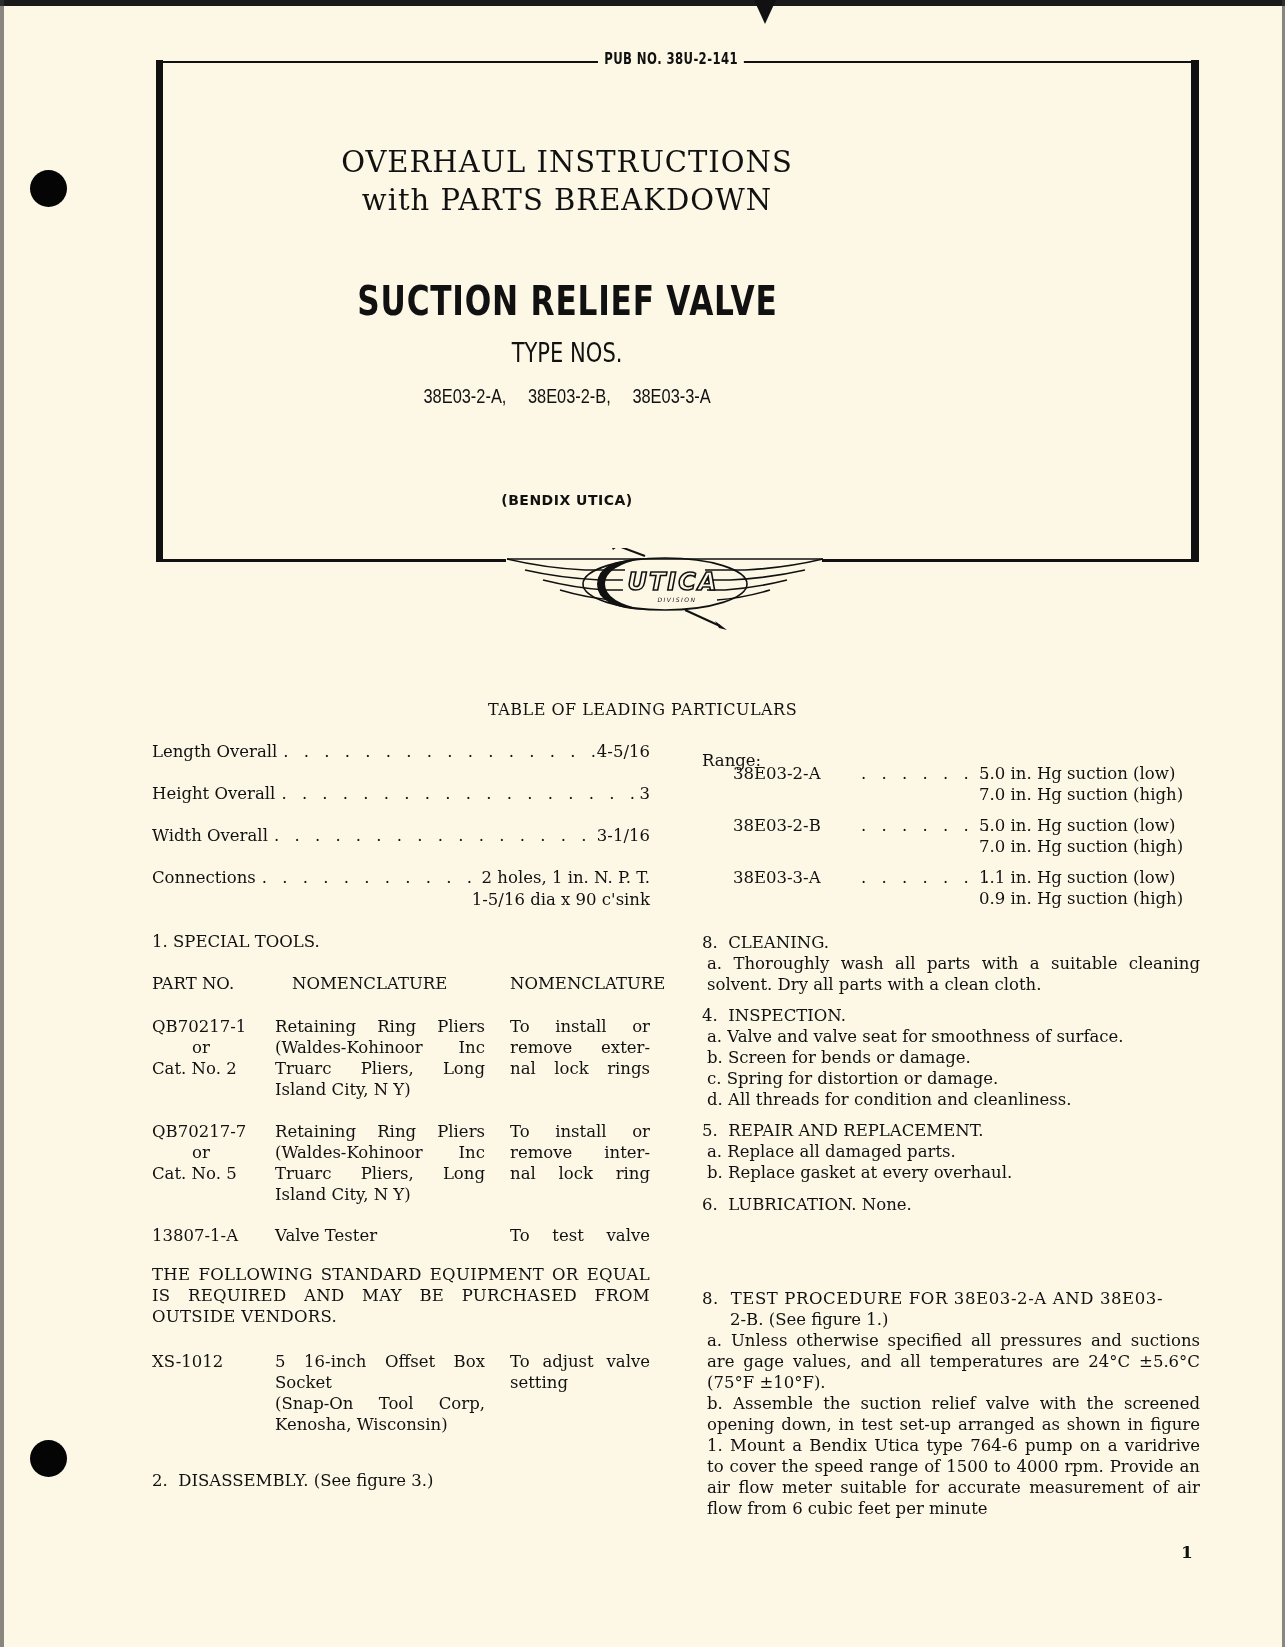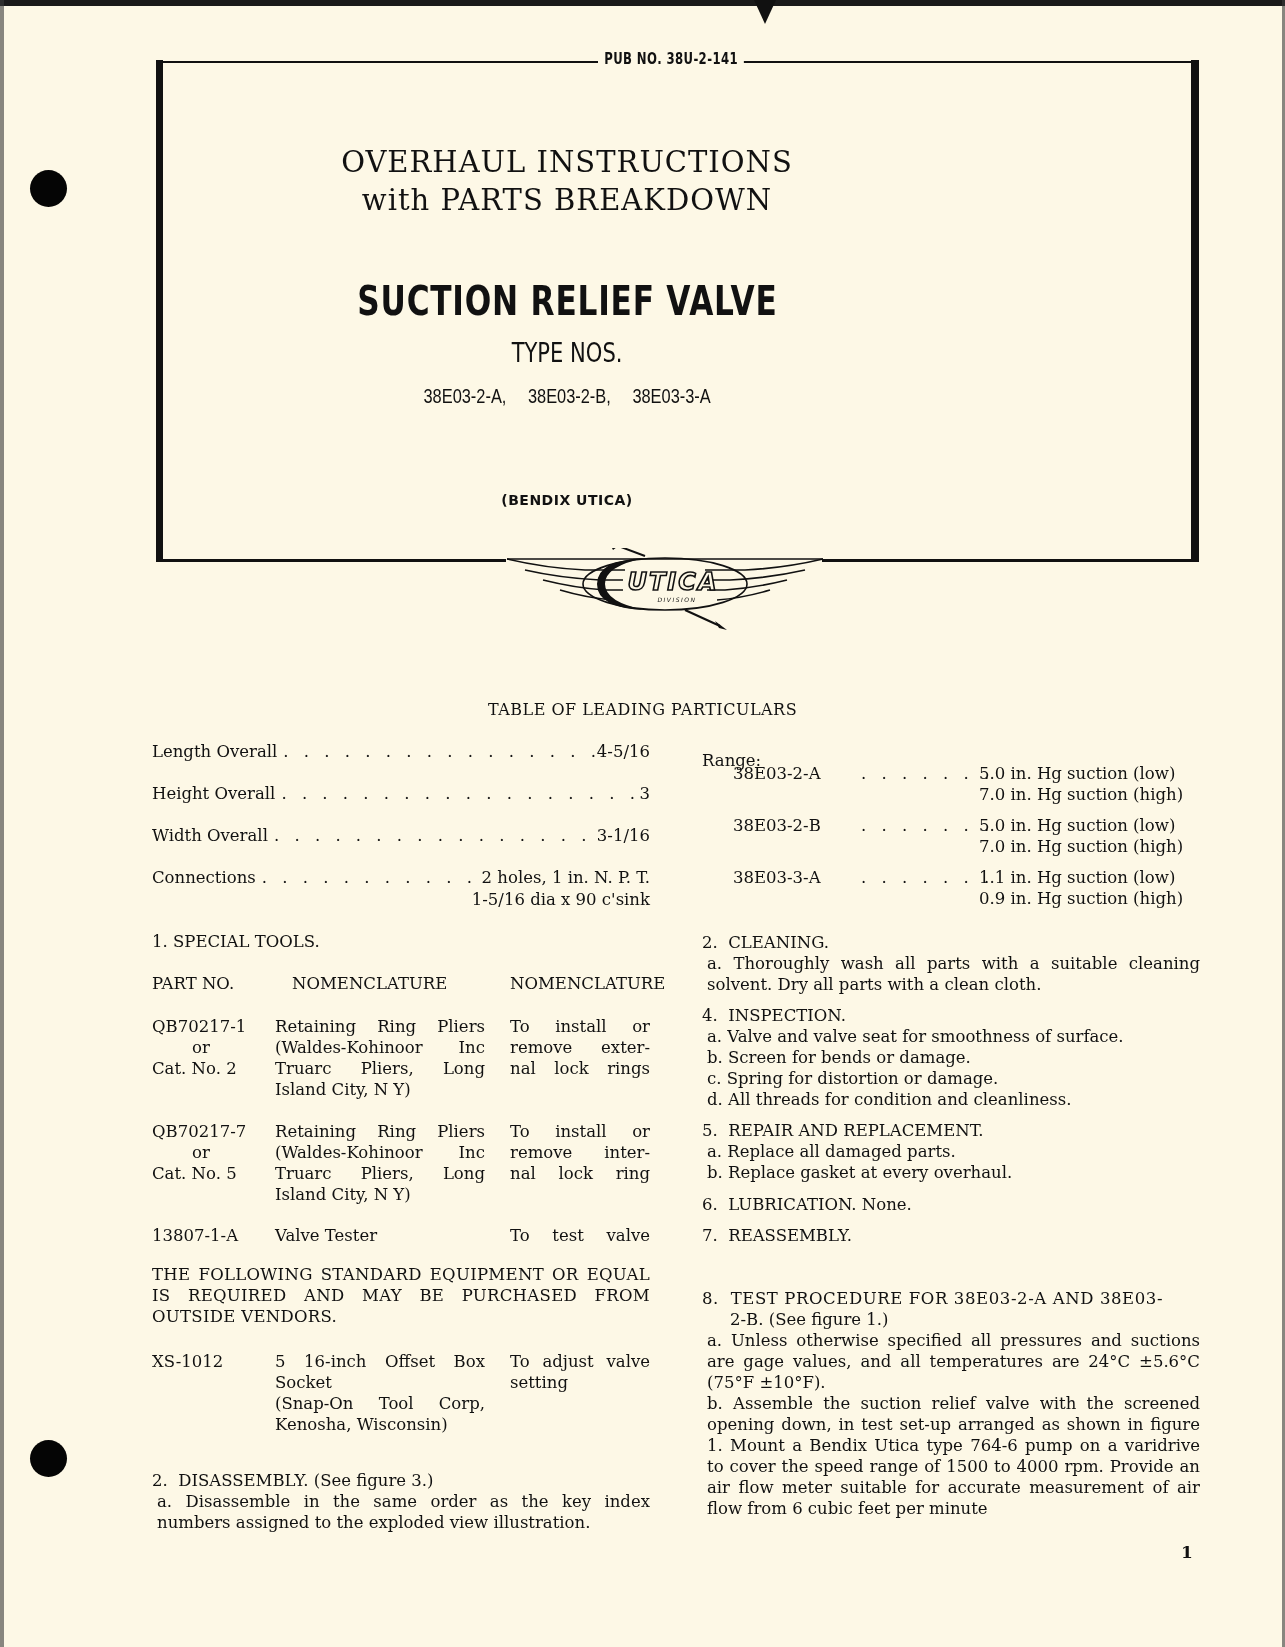--- a/index.html
+++ b/index.html
@@ -226,25 +226,24 @@
     <div>Kenosha, Wisconsin)</div>
   </div>
   <div class="tool-app">
     <div class="j">To adjust valve</div>
     <div>setting</div>
   </div>
 </div>
 
 <div class="section" style="left:152px;top:1470px">
   <div style="white-space:pre">2.  DISASSEMBLY. (See figure 3.)</div>
-  <div class="item indent">a.  Disassemble in the same order as the key index numbers assigned to the exploded view illustration.</div>
 </div>
 
 <div class="section" style="left:702px;top:932px">
-  <div style="white-space:pre">2.  CLEANING.</div>
+  <div style="white-space:pre">8.  CLEANING.</div>
   <div class="item indent">a.  Thoroughly wash all parts with a suitable cleaning solvent.  Dry all parts with a clean cloth.</div>
 </div>
 
 <div class="section" style="left:702px;top:1005px">
   <div style="white-space:pre">4.  INSPECTION.</div>
   <div class="item indent">a.  Valve and valve seat for smoothness of  surface.</div>
   <div class="item indent">b.  Screen for bends or damage.</div>
   <div class="item indent">c.  Spring for distortion or damage.</div>
   <div class="item indent">d.  All threads for condition and cleanliness.</div>
 </div>
@@ -253,21 +252,20 @@
   <div style="white-space:pre">5.  REPAIR AND REPLACEMENT.</div>
   <div class="item indent">a.  Replace all damaged parts.</div>
   <div class="item indent">b.  Replace gasket at every overhaul.</div>
 </div>
 
 <div class="section" style="left:702px;top:1194px">
   <div style="white-space:pre">6.  LUBRICATION. None.</div>
 </div>
 
 <div class="section" style="left:702px;top:1225px">
-  <div style="white-space:pre">7.  REASSEMBLY.</div>
 </div>
 
 <div class="section" style="left:702px;top:1288px">
   <div style="white-space:pre;letter-spacing:.6px">8.  TEST PROCEDURE FOR 38E03-2-A AND 38E03-</div>
   <div style="padding-left:28px">2-B. (See figure 1.)</div>
   <div class="item indent">a.  Unless otherwise specified all pressures and suctions are gage values, and all temperatures are 24°C ±5.6°C (75°F ±10°F).</div>
   <div class="item indent">b.  Assemble the suction relief valve with the screened opening down, in test set-up arranged as shown in figure 1.  Mount a Bendix Utica type 764-6 pump on a varidrive to cover the speed range of 1500 to 4000 rpm.  Provide an air flow meter suitable for accurate measurement of air flow from 6 cubic feet per minute</div>
 </div>
 
 <div class="page-number">1</div>

